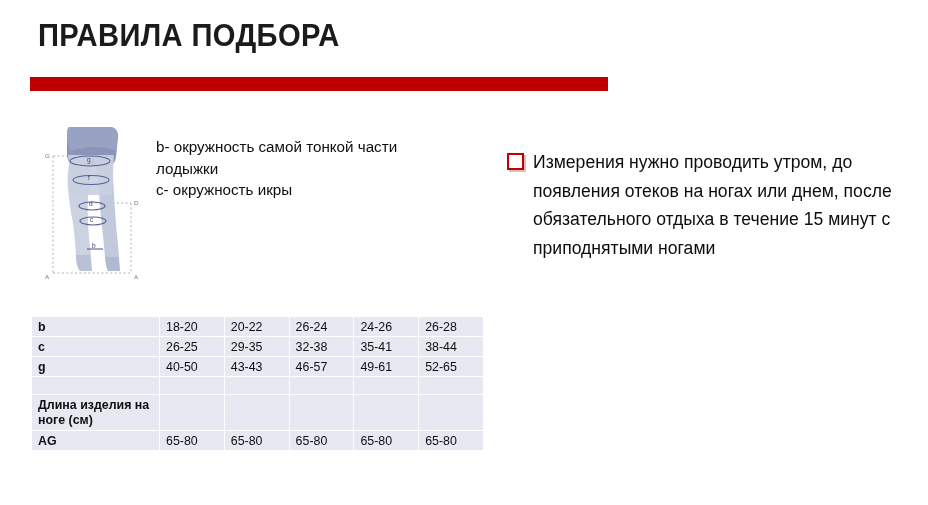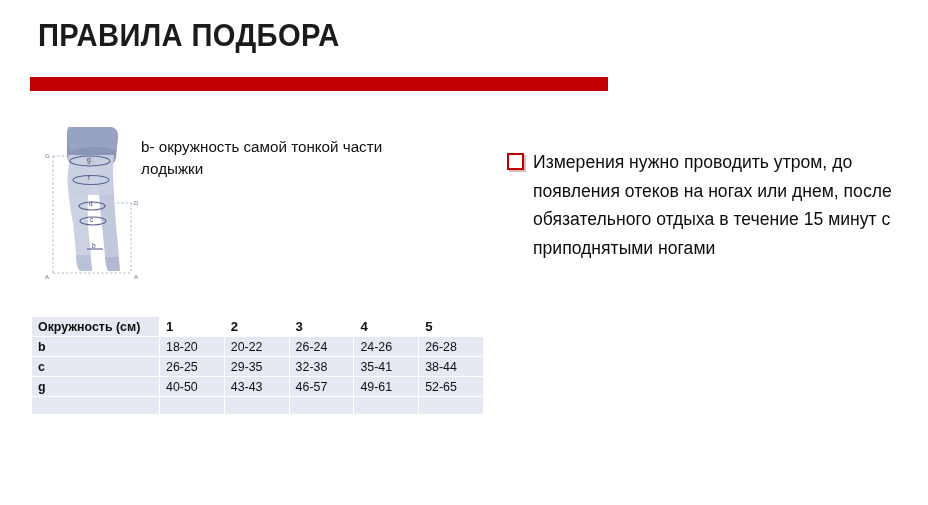--- a/index.html
+++ b/index.html
@@ -45,21 +45,21 @@
     left: 42px;
     top: 121px;
     width: 105px;
     height: 172px;
   }
   #leg-figure svg { display: block; }
 
   
   #legend-block {
     position: absolute;
-    left: 141px;
+    left: 156px;
     top: 136px;
     width: 300px;
     font-size: 15.2px;
     line-height: 21.5px;
     color: #0f0f0f;
   }
   #legend-block .legend-line { white-space: normal; }
 
   
   #bullet-block {
@@ -169,37 +169,30 @@
       <text x="3" y="37">G</text>
       <text x="92" y="84">D</text>
       <text x="3" y="158">A</text>
       <text x="92" y="158">A</text>
     </g>
   </svg>
 </div>
 
 <div id="legend-block">
   <div class="legend-line">b- окружность самой тонкой части лодыжки</div>
+  <div class="legend-line">c- окружность икры</div>
 </div>
 
 <div id="bullet-block">
   <span id="bullet-marker"></span>
   <div id="bullet-text"> Измерения нужно проводить утром, до появления отеков на ногах или днем, после обязательного отдыха в течение 15 минут с приподнятыми ногами</div>
 </div>
 
 <table id="size-table">
   <tbody>
-    <tr class="header-row">
-      <td class="label-col">Окружность (см)</td>
-      <td class="data-col">1</td>
-      <td class="data-col">2</td>
-      <td class="data-col">3</td>
-      <td class="data-col">4</td>
-      <td class="data-col">5</td>
-    </tr>
 
     <tr>
       <td class="label-col">b</td>
       <td class="data-col">18-20</td>
       <td class="data-col">20-22</td>
       <td class="data-col">26-24</td>
       <td class="data-col">24-26</td>
       <td class="data-col">26-28</td>
     </tr>
 
@@ -223,15 +216,31 @@
 
     <tr class="spacer-row">
       <td class="label-col"></td>
       <td class="data-col"></td>
       <td class="data-col"></td>
       <td class="data-col"></td>
       <td class="data-col"></td>
       <td class="data-col"></td>
     </tr>
 
-
+    <tr>
+      <td class="label-col tall-label">Длина изделия на ноге (см)</td>
+      <td class="data-col"></td>
+      <td class="data-col"></td>
+      <td class="data-col"></td>
+      <td class="data-col"></td>
+      <td class="data-col"></td>
+    </tr>
+
+    <tr>
+      <td class="label-col">AG</td>
+      <td class="data-col">65-80</td>
+      <td class="data-col">65-80</td>
+      <td class="data-col">65-80</td>
+      <td class="data-col">65-80</td>
+      <td class="data-col">65-80</td>
+    </tr>
   </tbody>
 </table>
 
 </body></html>

